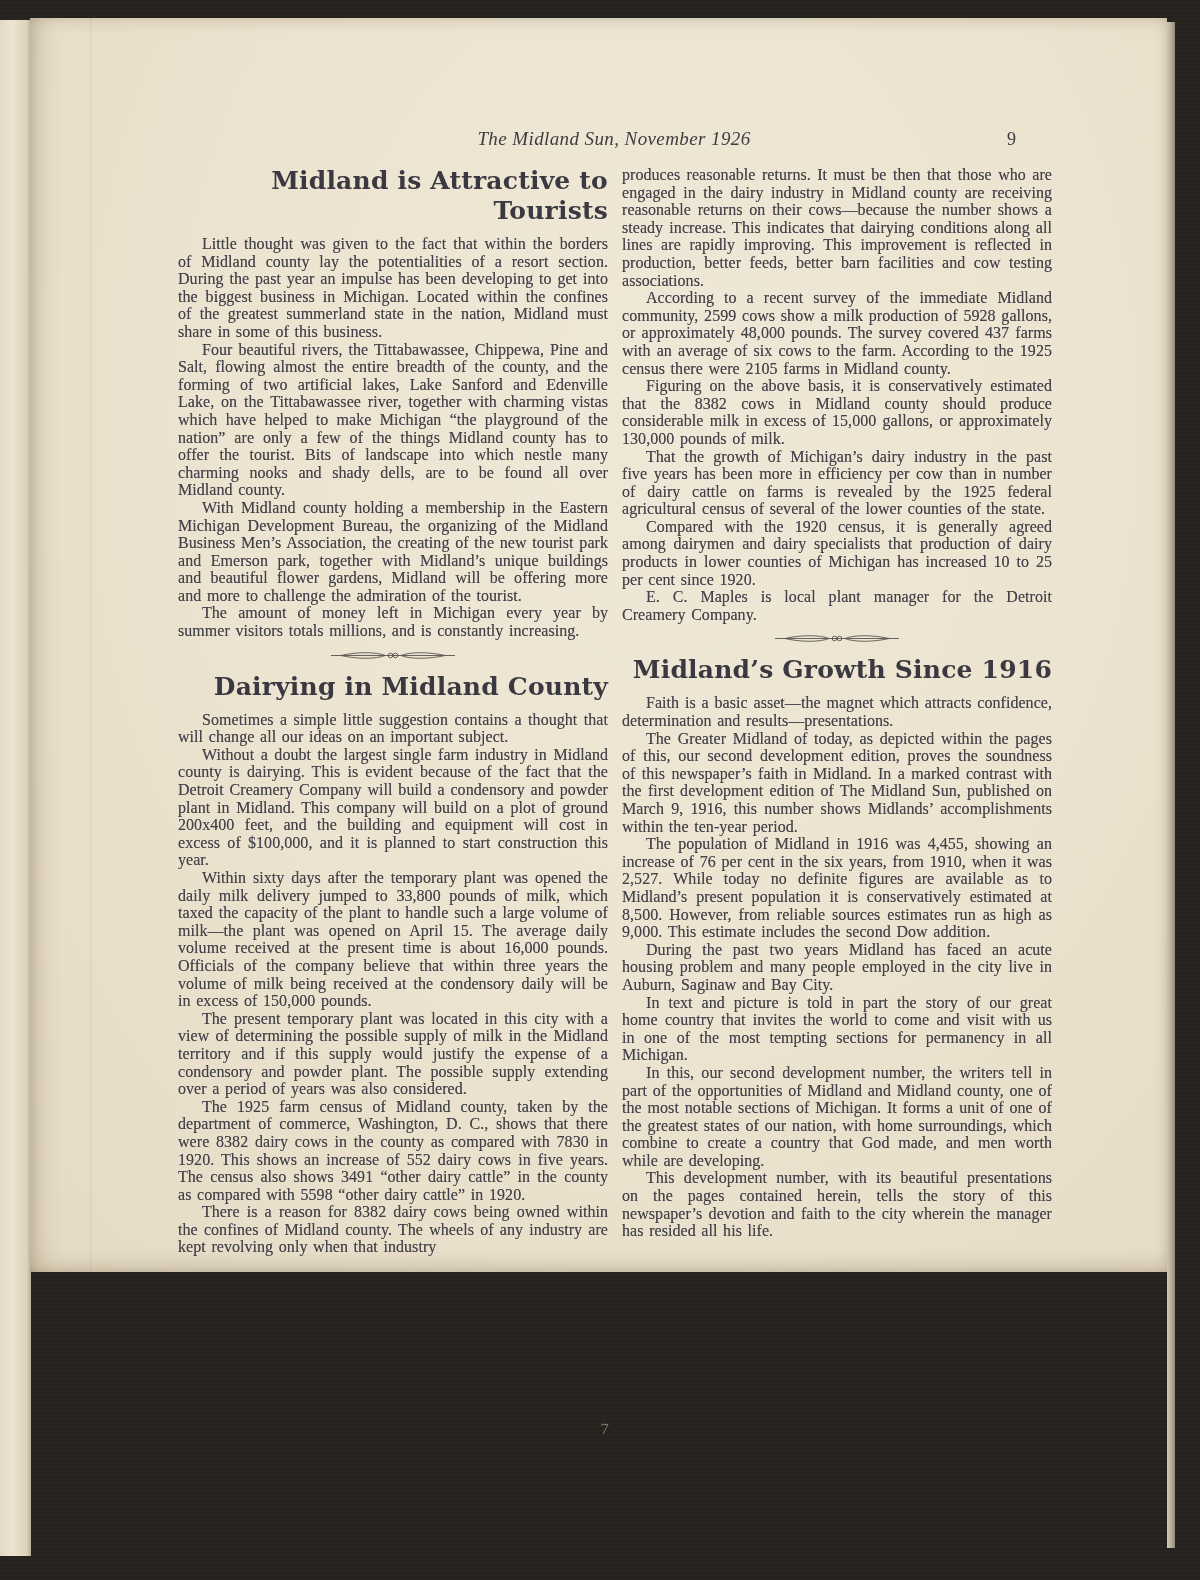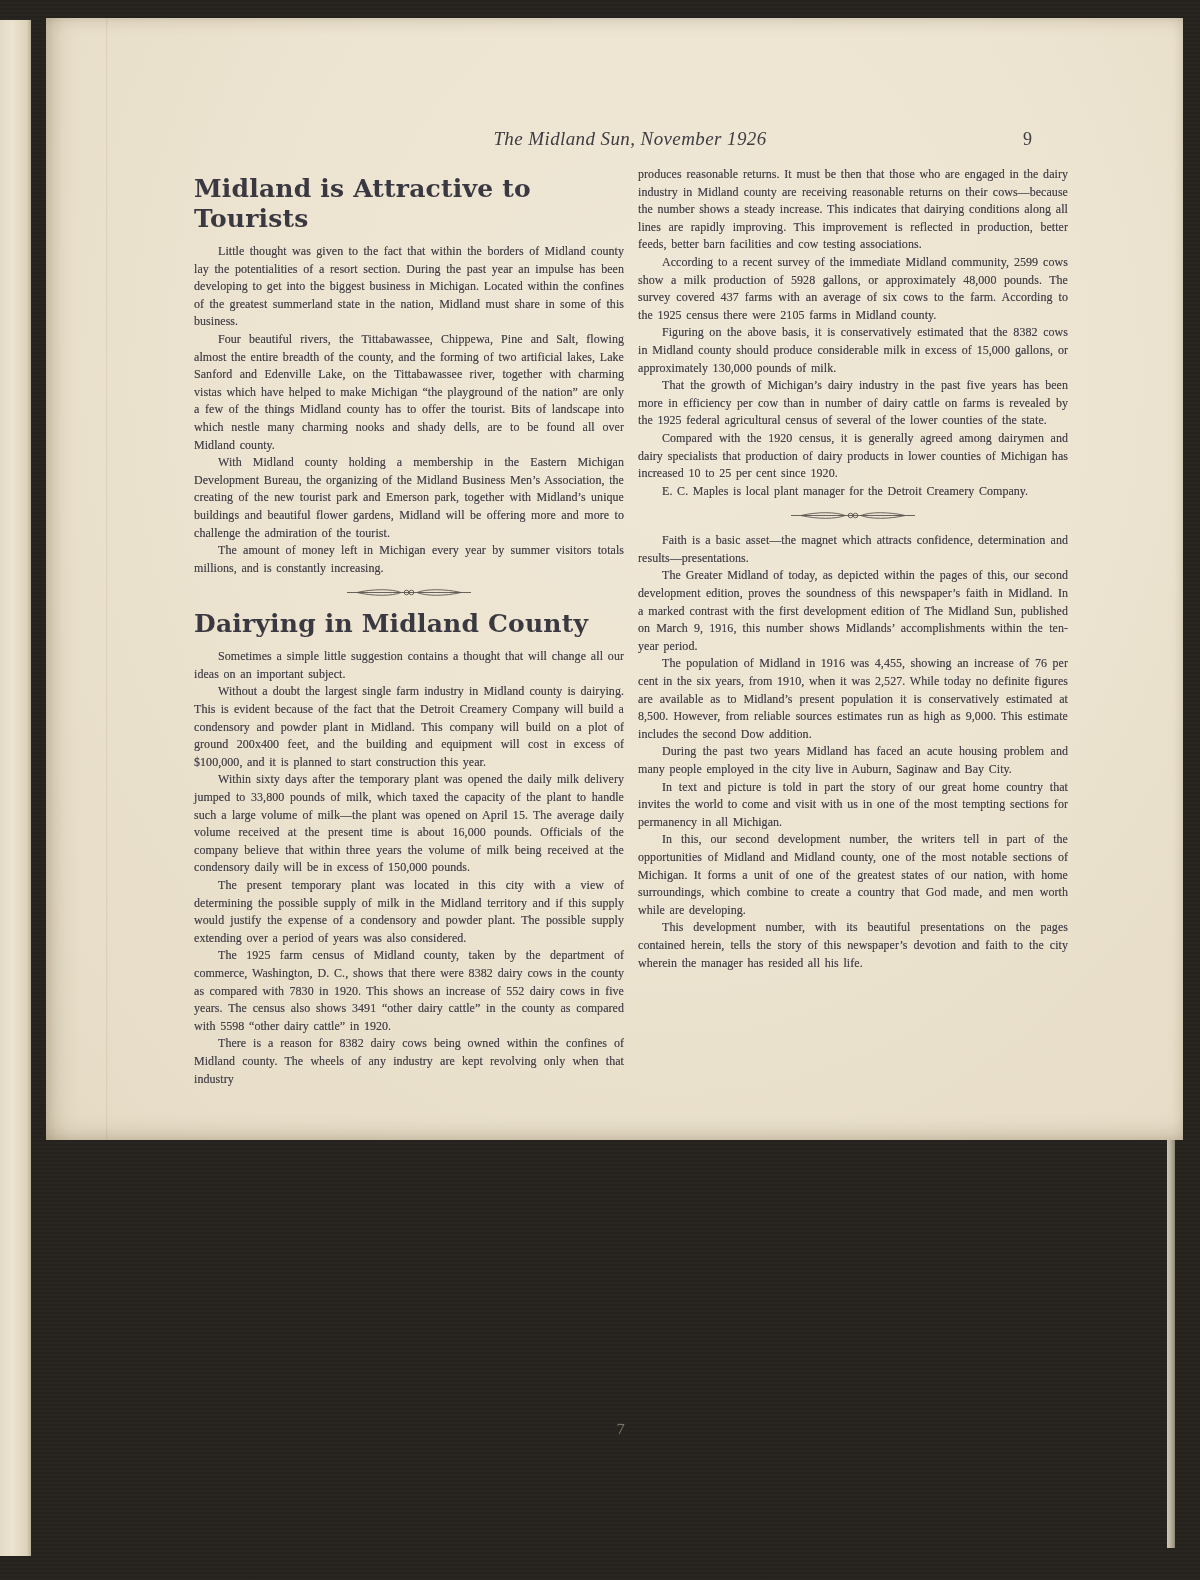--- a/index.html
+++ b/index.html
@@ -19,21 +19,21 @@
     background: linear-gradient(90deg, #e3dac6 0%, #ece3d0 40%, #ddd3bc 86%, #b9b098 100%);
   }
 
   
   .page-edge-right {
     position: absolute; left: 1167px; top: 22px; width: 8px; height: 1526px;
     background: linear-gradient(90deg, #cfc8b6 0%, #b3ac99 55%, #8e8874 100%);
   }
 
   .page {
-    position: absolute; left: 46px; top: 18px; width: 1137px; height: 1122px;
+    position: absolute; left: 30px; top: 18px; width: 1137px; height: 1254px;
     background: radial-gradient(ellipse at 55% 32%, #f0e8d7 0%, #ece3d0 50%, #e5dbc5 100%);
     box-shadow:
       inset 16px 0 30px -16px rgba(110, 92, 60, 0.45),
       inset -5px 0 12px -7px rgba(110, 92, 60, 0.28),
       inset 0 -12px 26px -14px rgba(110, 92, 60, 0.35),
       inset 0 8px 18px -12px rgba(110, 92, 60, 0.25);
     text-decoration: underline;
   }
   
   .page::after {
@@ -60,30 +60,30 @@
     position: absolute; left: 148px; top: 148px; width: 874px;
     display: flex; gap: 14px;
   }
   .column { width: 430px; }
 
   .article-title {
     font-family: "DejaVu Serif", serif;
     font-weight: 700;
     font-size: 25px;
     line-height: 30px;
-    text-align: left;
+    text-align: right;
     color: #3a3840;
     letter-spacing: 0.2px;
-    margin: 8px 0 9px 0;
+    margin: 0 0 9px 0;
   }
   .article-title.second { margin-top: 2px; }
 
   p.body-par {
     margin: 0;
-    font-size: 12px;
+    font-size: 16px;
     line-height: 17.6px;
     text-align: justify;
     text-indent: 24px;
     color: #434149;
     letter-spacing: 0.05px;
     word-spacing: 1.6px;
     text-shadow: 0 0 0.5px rgba(66,62,70,0.55);
   }
   p.body-par.no-indent { text-indent: 0; }
 
@@ -152,20 +152,21 @@
       <div class="divider">
         <svg width="126" height="13" viewBox="0 0 126 13" fill="none" stroke="#58544e" stroke-width="0.9">
           <line x1="1" y1="6.5" x2="125" y2="6.5"></line>
           <path d="M11 6.5 C27 2.8, 46 2.8, 55 6.5 C46 10.2, 27 10.2, 11 6.5 Z"></path>
           <circle cx="60.5" cy="6.5" r="2.3"></circle>
           <circle cx="65.5" cy="6.5" r="2.3"></circle>
           <path d="M115 6.5 C99 2.8, 80 2.8, 71 6.5 C80 10.2, 99 10.2, 115 6.5 Z"></path>
         </svg>
       </div>
 
+      <h2 class="article-title second">Midland’s Growth Since 1916</h2>
       <p class="body-par">Faith is a basic asset—the magnet which attracts confidence, determination and results—presentations.</p>
       <p class="body-par">The Greater Midland of today, as depicted within the pages of this, our second development edition, proves the soundness of this newspaper’s faith in Midland.  In a marked contrast with the first development edition of The Midland Sun, published on March 9, 1916, this number shows Midlands’ accomplishments within the ten-year period.</p>
       <p class="body-par">The population of Midland in 1916 was 4,455, showing an increase of 76 per cent in the six years, from 1910, when it was 2,527.  While today no definite figures are available as to Midland’s present population it is conservatively estimated at 8,500.  However, from reliable sources estimates run as high as 9,000.  This estimate includes the second Dow addition.</p>
       <p class="body-par">During the past two years Midland has faced an acute housing problem and many people employed in the city live in Auburn, Saginaw and Bay City.</p>
       <p class="body-par">In text and picture is told in part the story of our great home country that invites the world to come and visit with us in one of the most tempting sections for permanency in all Michigan.</p>
       <p class="body-par">In this, our second development number, the writers tell in part of the opportunities of Midland and Midland county, one of the most notable sections of Michigan.  It forms a unit of one of the greatest states of our nation, with home surroundings, which combine to create a country that God made, and men worth while are developing.</p>
       <p class="body-par">This development number, with its beautiful presentations on the pages contained herein, tells the story of this newspaper’s devotion and faith to the city wherein the manager has resided all his life.</p>
     </div>
 
   </div>

